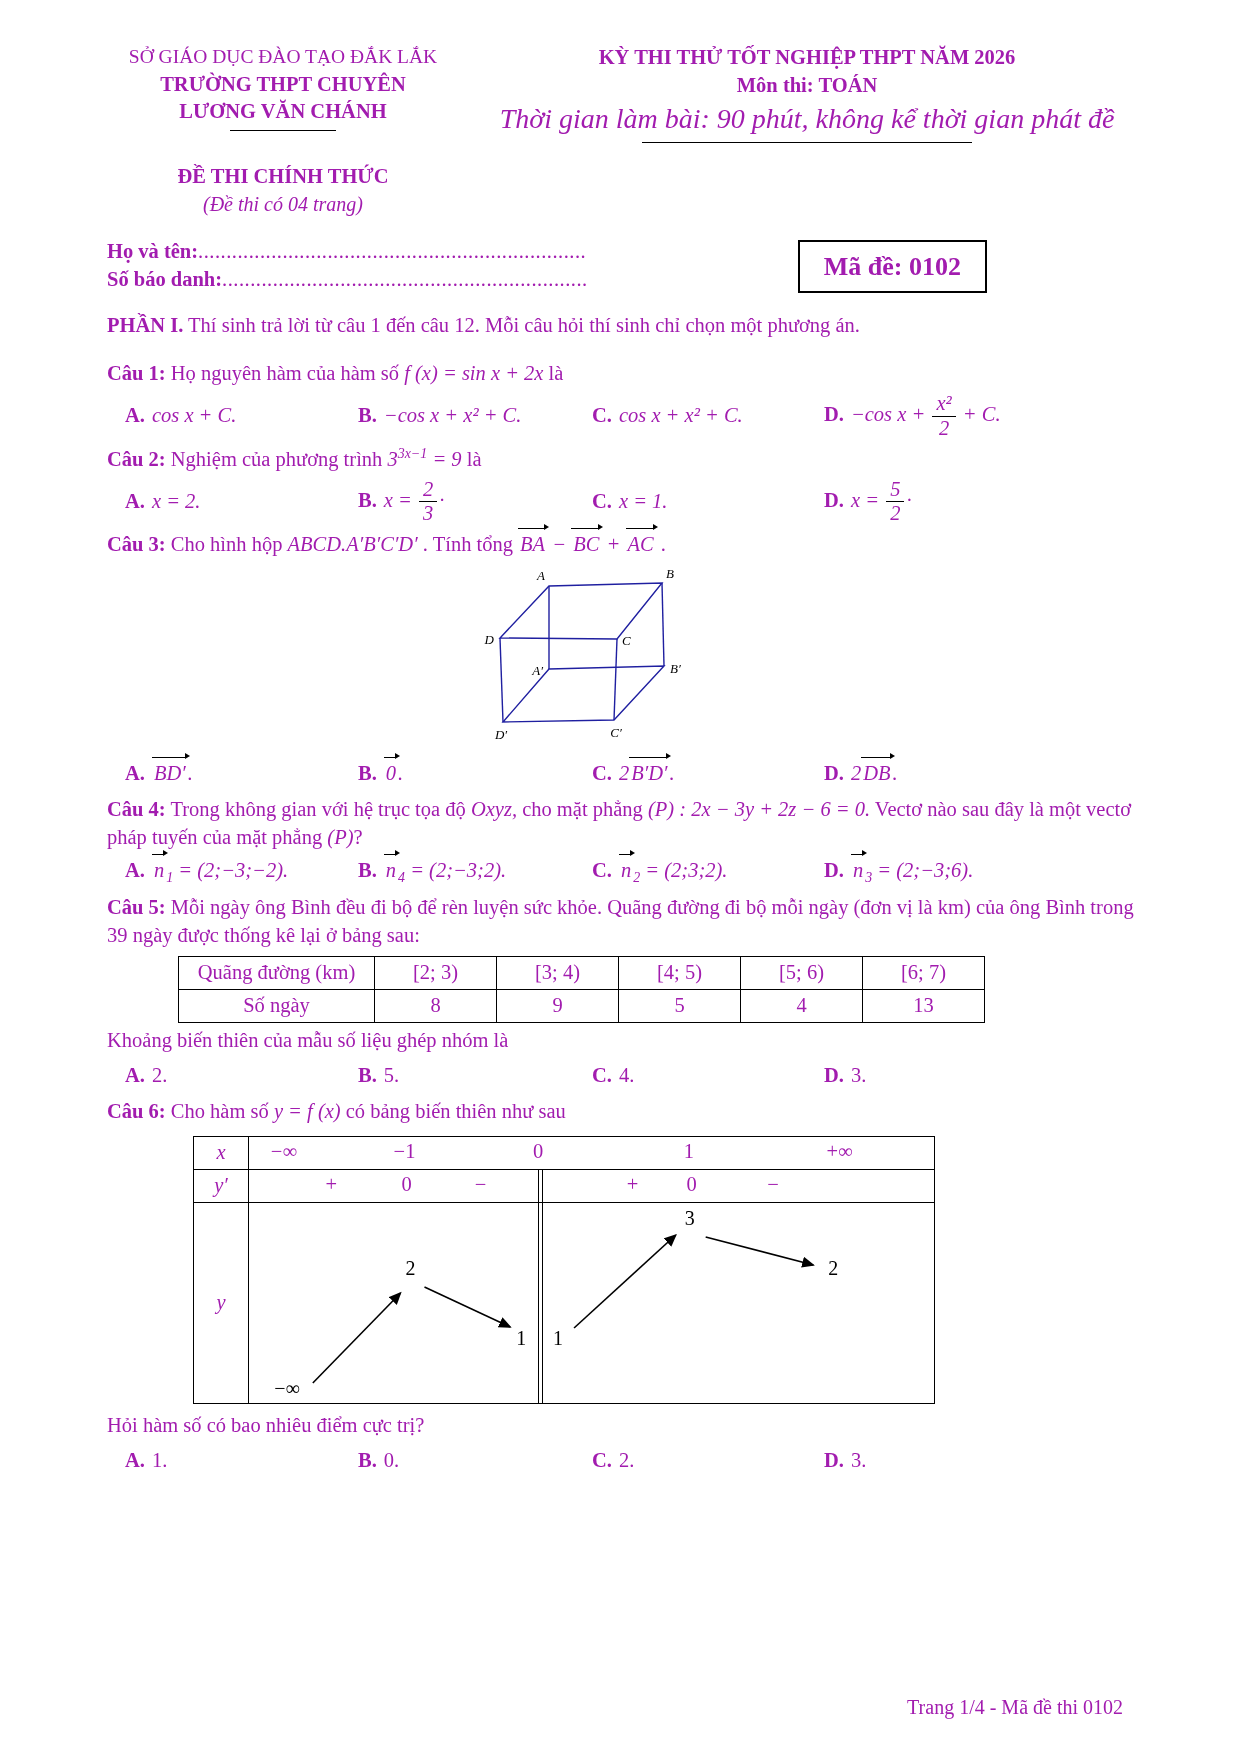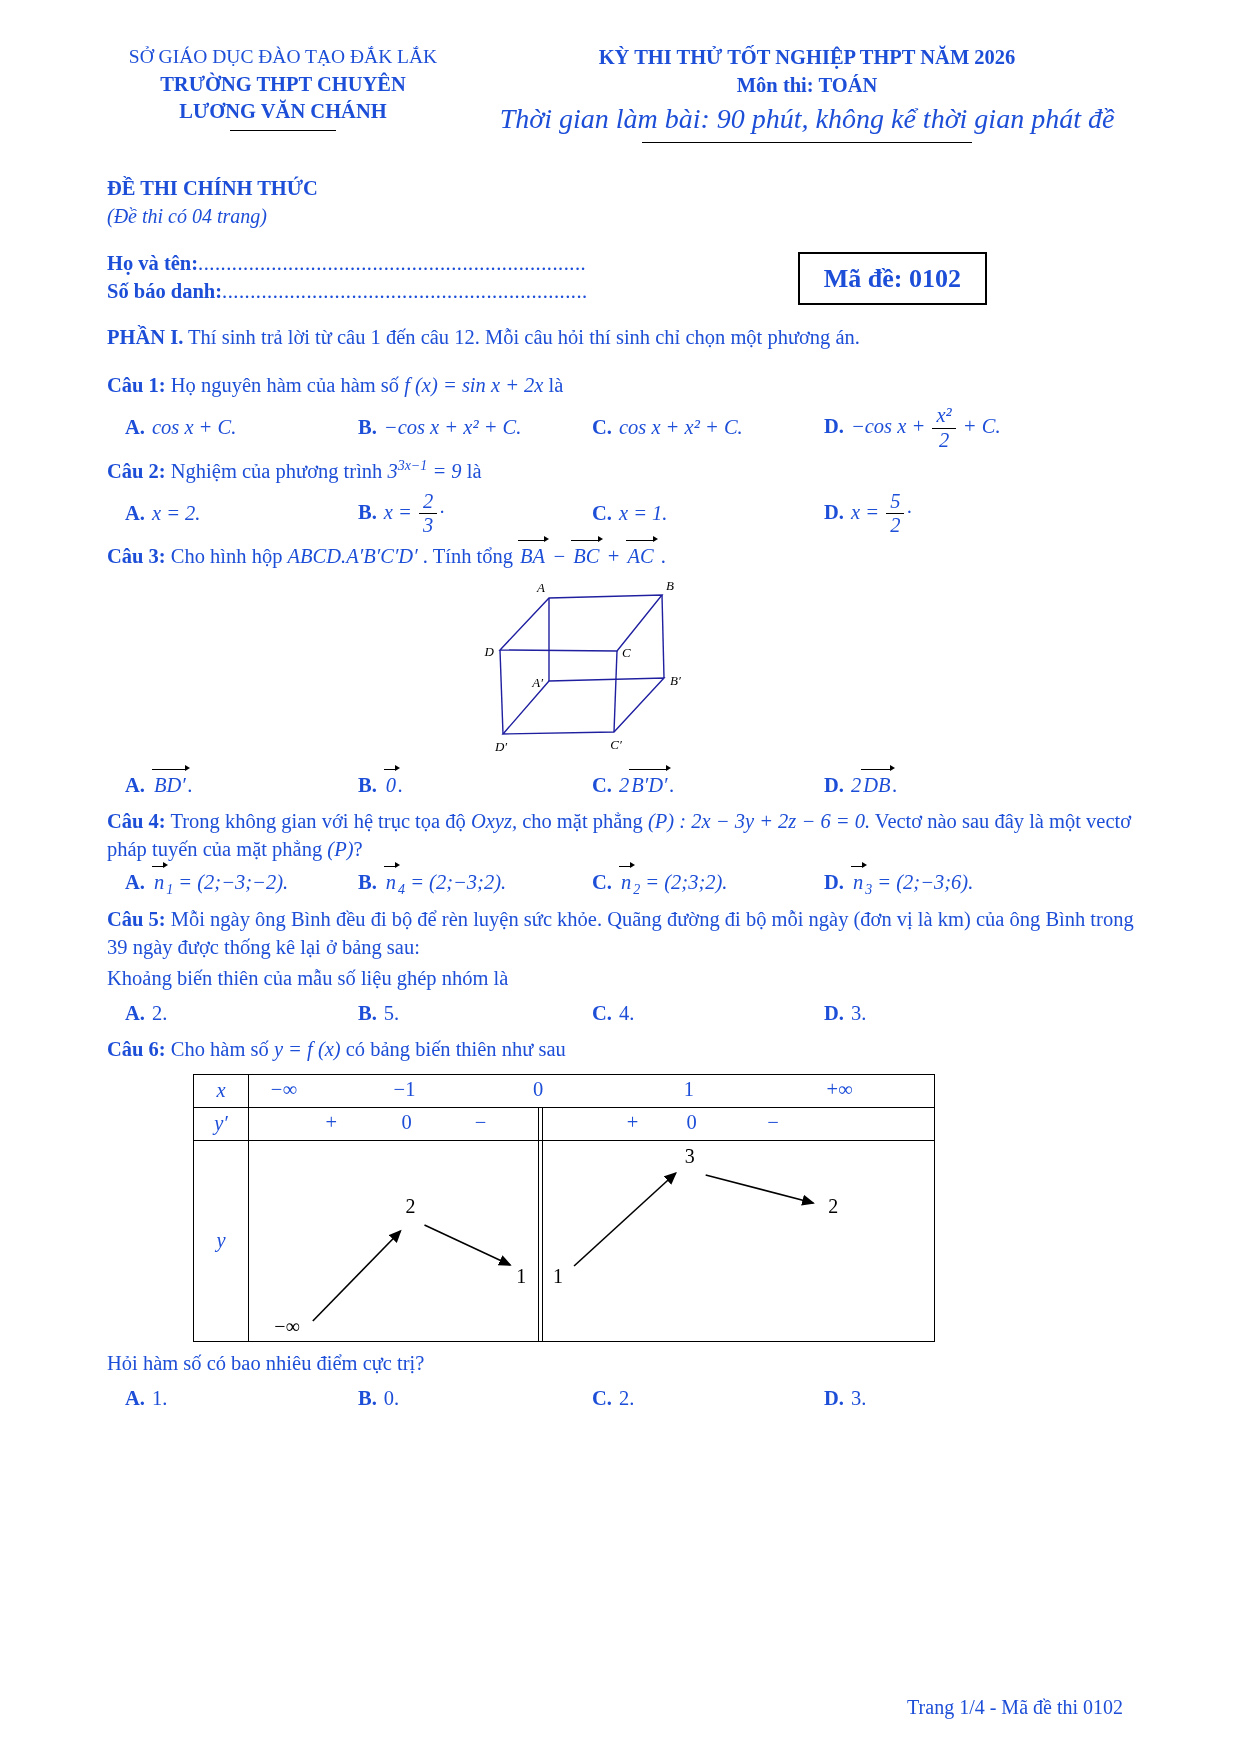--- a/index.html
+++ b/index.html
@@ -1,39 +1,39 @@
 <!DOCTYPE html>
 <html><head>
 <meta charset="utf-8">
 <style>
   * { box-sizing: border-box; }
   html,body { margin:0; padding:0; background:#ffffff; }
   .page {
     width:1241px; height:1755px; position:relative;
     font-family:"Liberation Serif","DejaVu Serif",serif;
-    font-size:20.5px; line-height:1.36; color:#1d4ed8;
+    font-size:20.5px; line-height:1.36; color:#a21caf;
     padding:44px 104px 0 107px; overflow:hidden;
   }
   .math { font-style:italic; }
   sup { font-size:0.68em; }
   sub { font-size:0.68em; }
 
   
   .hdr { display:flex; justify-content:space-between; }
   .hdr-left { width:352px; text-align:center; }
   .hdr-left .l1 { font-size:19.5px; }
   .hdr-left .l2, .hdr-left .l3 { font-weight:bold; font-size:20.5px; }
   .hdr-right { width:660px; text-align:center; }
   .hdr-right .r1, .hdr-right .r2 { font-weight:bold; font-size:20.5px; }
   .hdr-right .r3 { font-style:italic; font-size:28px; }
   .rule { border-top:1.7px solid #000; margin:4px auto 0; height:0; }
   .rule-l { width:106px; }
   .rule-r { width:330px; }
 
-  .official { width:352px; text-align:left; margin-top:32px; }
+  .official { width:352px; text-align:center; margin-top:20px; }
   .official .o1 { font-weight:bold; font-size:20.5px; }
   .official .o2 { font-style:italic; font-size:20px; }
 
   .cand { display:flex; justify-content:space-between; align-items:flex-start; margin-top:20px; }
   .fields > div { white-space:nowrap; overflow:hidden; width:480px; height:28px; }
   .fields .lbl { font-weight:bold; }
   .dots { letter-spacing:0.5px; }
   .codebox {
     border:2px solid #000; font-weight:bold; font-size:26px;
     padding:7px 24px; margin-right:150px; margin-top:2px; white-space:nowrap;
@@ -190,20 +190,40 @@
       <span class="opt"><b class="olet">B.</b><span class="math"><span class="vec"><span>n</span></span><sub>4</sub><span> = (2;−3;2).</span></span></span>
       <span class="opt"><b class="olet">C.</b><span class="math"><span class="vec"><span>n</span></span><sub>2</sub><span> = (2;3;2).</span></span></span>
       <span class="opt"><b class="olet">D.</b><span class="math"><span class="vec"><span>n</span></span><sub>3</sub><span> = (2;−3;6).</span></span></span>
     </div>
   </div>
 
   <div class="q">
     <p class="stem">
       <b>Câu 5:</b><span> Mỗi ngày ông Bình đều đi bộ để rèn luyện sức khỏe. Quãng đường đi bộ mỗi ngày (đơn vị là km) của ông Bình trong 39 ngày được thống kê lại ở bảng sau:</span>
     </p>
+    <table class="q5table">
+      <tbody>
+          <tr>
+        <td class="h">Quãng đường (km)</td>
+        <td class="c">[2; 3)</td>
+        <td class="c">[3; 4)</td>
+        <td class="c">[4; 5)</td>
+        <td class="c">[5; 6)</td>
+        <td class="c">[6; 7)</td>
+      </tr>
+      <tr>
+        <td class="h">Số ngày</td>
+        <td class="c">8</td>
+        <td class="c">9</td>
+        <td class="c">5</td>
+        <td class="c">4</td>
+        <td class="c">13</td>
+      </tr>
+    </tbody>
+      </table>
     <p class="stem">Khoảng biến thiên của mẫu số liệu ghép nhóm là</p>
     <div class="opts">
       <span class="opt"><b class="olet">A.</b><span>2.</span></span>
       <span class="opt"><b class="olet">B.</b><span>5.</span></span>
       <span class="opt"><b class="olet">C.</b><span>4.</span></span>
       <span class="opt"><b class="olet">D.</b><span>3.</span></span>
     </div>
   </div>
 
   <div class="q">

